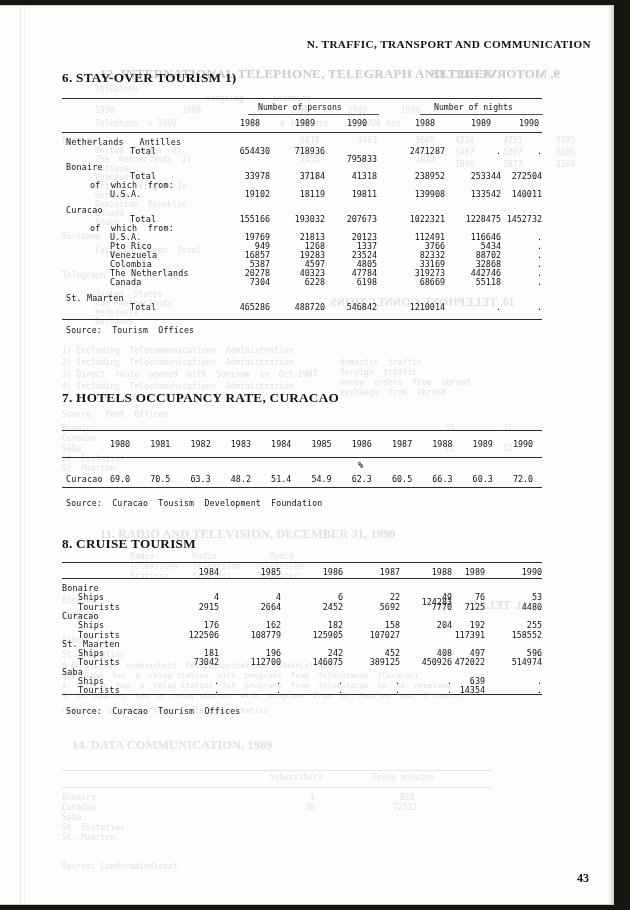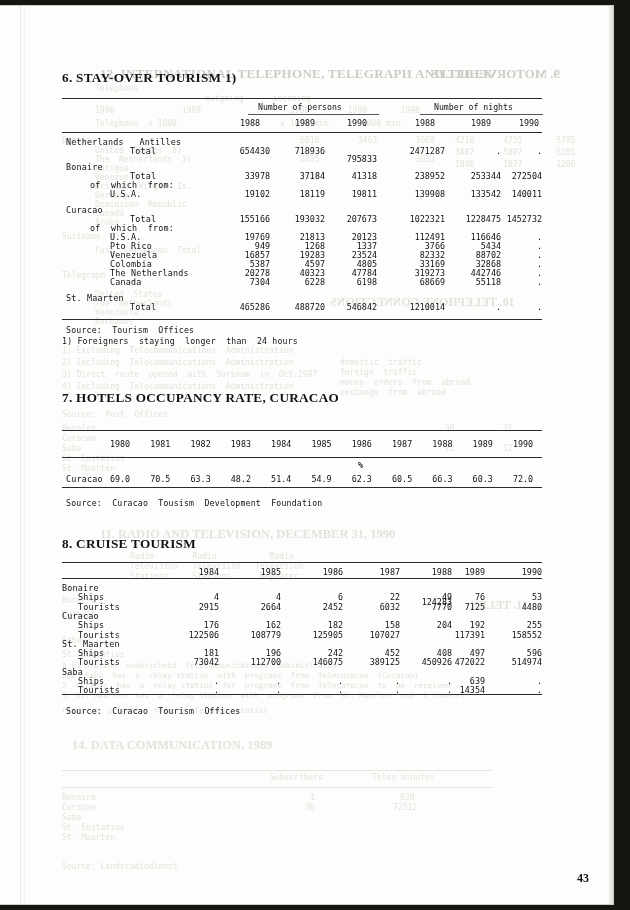--- a/index.html
+++ b/index.html
@@ -178,20 +178,21 @@
 
     <div class="bleed bleed-mono bleed-lite" style="left:62px;top:807px;font-size:8px;">Saba</div>
     <div class="bleed bleed-mono bleed-lite" style="left:62px;top:817px;font-size:8px;">St. Eustatius</div>
     <div class="bleed bleed-mono bleed-lite" style="left:62px;top:827px;font-size:8px;">St. Maarten</div>
 
     <div class="bleed bleed-mono bleed-lite" style="left:62px;top:856px;font-size:8px;">Source: Landsradiodienst</div>
   </div>
 
   <div class="content">
 
+    <div class="page-header">N. TRAFFIC, TRANSPORT AND COMMUNICATION</div>
 
     <div class="sec-title" style="top:64px;">6. STAY-OVER TOURISM 1)</div>
 
     <div>
 
       <div class="rule med" style="left:62px;top:92px;width:480px;height:1.3px;"></div>
 
       <div class="hdr" style="left:258px;top:96px;">Number  of  persons</div>
       <div class="hdr" style="left:434px;top:96px;">Number  of  nights</div>
       <div class="rule thin" style="left:248px;top:108px;width:131px;"></div>
@@ -289,21 +290,20 @@
           <div class="num" style="left: 317px; width: 60px; top: 296px;">546842</div>
           <div class="num" style="left: 385px; width: 60px; top: 296px;">1210014</div>
           <div class="dot" style="left: 441px; width: 60px; top: 296px;">.</div>
           <div class="dot" style="left: 482px; width: 60px; top: 296px;">.</div>
         </div>
 
       <div class="rule med" style="left:62px;top:313px;width:480px;height:1.3px;"></div>
     </div>
 
     <div class="src" style="left:66px;top:319px;">Source:  Tourism  Offices</div>
-    <div class="src" style="left:62px;top:330px;">1) Foreigners  staying  longer  than  24 hours</div>
 
     <div class="sec-title" style="top:384px;">7. HOTELS OCCUPANCY RATE, CURACAO</div>
 
     <div>
       <div class="rule med" style="left:62px;top:424px;width:480px;height:1.3px;"></div>
       <div id="t7head">
           <div class="num" style="left: 100px; width: 40px; top: 433px; text-align: center;">1980</div>
           <div class="num" style="left: 140.3px; width: 40px; top: 433px; text-align: center;">1981</div>
           <div class="num" style="left: 180.6px; width: 40px; top: 433px; text-align: center;">1982</div>
           <div class="num" style="left: 220.9px; width: 40px; top: 433px; text-align: center;">1983</div>
@@ -357,21 +357,21 @@
           <div class="num" style="left: 226px; width: 55px; top: 586.3px;">4</div>
           <div class="num" style="left: 288px; width: 55px; top: 586.3px;">6</div>
           <div class="num" style="left: 345px; width: 55px; top: 586.3px;">22</div>
           <div class="num" style="left: 397px; width: 55px; top: 586.3px;">49</div>
           <div class="num" style="left: 430px; width: 55px; top: 586.3px;">76</div>
           <div class="num" style="left: 487px; width: 55px; top: 586.3px;">53</div>
           <div class="lbl" style="left: 78px; top: 595.6px;">Tourists</div>
           <div class="num" style="left: 164px; width: 55px; top: 595.6px;">2915</div>
           <div class="num" style="left: 226px; width: 55px; top: 595.6px;">2664</div>
           <div class="num" style="left: 288px; width: 55px; top: 595.6px;">2452</div>
-          <div class="num" style="left: 345px; width: 55px; top: 595.6px;">6032</div>
+          <div class="num" style="left: 345px; width: 55px; top: 595.6px;">5692</div>
           <div class="num" style="left: 397px; width: 55px; top: 595.6px;">7770</div>
           <div class="num" style="left: 430px; width: 55px; top: 595.6px;">7125</div>
           <div class="num" style="left: 487px; width: 55px; top: 595.6px;">4480</div>
           <div class="lbl" style="left: 62px; top: 604.9px;">Curacao</div>
           <div class="lbl" style="left: 78px; top: 614.2px;">Ships</div>
           <div class="num" style="left: 164px; width: 55px; top: 614.2px;">176</div>
           <div class="num" style="left: 226px; width: 55px; top: 614.2px;">162</div>
           <div class="num" style="left: 288px; width: 55px; top: 614.2px;">182</div>
           <div class="num" style="left: 345px; width: 55px; top: 614.2px;">158</div>
           <div class="num" style="left: 397px; width: 55px; top: 614.2px;">204</div>

